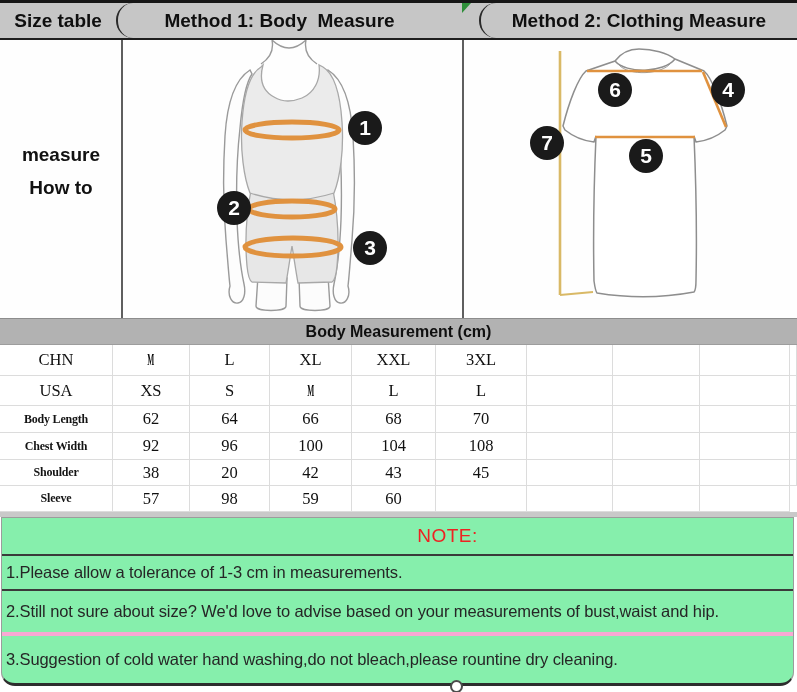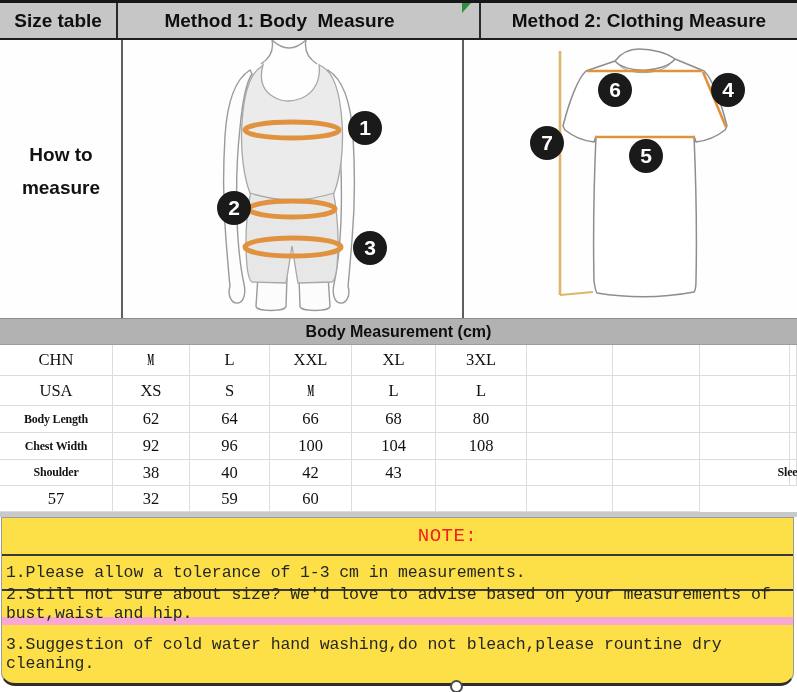--- a/index.html
+++ b/index.html
@@ -4,21 +4,21 @@
 <style>
   html,body{margin:0;padding:0;background:#fff;}
   .sheet{position:relative;width:797px;height:692px;background:#ffffff;overflow:hidden;
          font-family:"Liberation Sans",sans-serif;color:#141414;}
 
   
   .top-header{position:absolute;left:0;top:0;width:797px;height:40px;display:flex;
               background:#c6c6c6;border-top:3px solid #161616;border-bottom:2px solid #1e1e1e;
               box-sizing:border-box;}
   .hcell{display:flex;align-items:center;justify-content:center;font-weight:bold;
-         font-size:19px;color:#0f0f0f;box-sizing:border-box;}
+         font-size:19px;color:#0f0f0f;box-sizing:border-box;border-radius:17px;}
   .hc1{width:122px;}
   .hc2{width:341px;border-left:2px solid #2a2a2a;text-align:right;}
   .hc3{width:334px;border-left:2px solid #2a2a2a;margin-left:38px;}
   .pre{white-space:pre;}
   .green-marker{position:absolute;left:462px;top:3px;width:0;height:0;
                 border-top:10px solid #2f8f3a;border-right:9px solid transparent;}
 
   
   .illus{position:absolute;left:0;top:40px;width:797px;height:278px;background:#fefefe;}
   .vline{position:absolute;top:0;width:2px;height:278px;background:#5f5f5f;}
@@ -46,29 +46,29 @@
   .lab{font-family:Liberation Serif, serif;font-weight:bold;font-size:12px;
        letter-spacing:-0.2px;color:#141414;}
   .m{display:inline-block;font-weight:bold;transform:scaleX(0.45);}
 
   
   .strip{position:absolute;left:0;top:512px;width:797px;height:5px;background:#c9c9c9;}
 
   
   .note-box{position:absolute;left:1px;top:517px;width:793px;height:169px;
             border:1px solid #9c9c9c;border-bottom:3px solid #2d2d2d;
-            border-radius:0 0 14px 14px;box-sizing:border-box;background:#fde047;
-            display:flex;flex-direction:column;font-family:Liberation Mono, monospace;}
+            border-radius:0 0 14px 14px;box-sizing:border-box;background:#86efac;
+            display:flex;flex-direction:column;}
   .note-title-row{height:38px;border-bottom:2px solid #3a3a3a;display:flex;
                   align-items:center;justify-content:center;box-sizing:border-box;}
   .note-title{color:#ee2222;font-size:19px;letter-spacing:0.5px;transform:translateX(50px);}
   .note-row{display:flex;align-items:center;padding-left:4px;font-size:16.5px;
             color:#262626;box-sizing:border-box;letter-spacing:-0.1px;}
   .nr1{height:35px;border-bottom:2px solid #3a3a3a;}
-  .nr2{height:34px;border-bottom:8px solid #f9a8d4;}
+  .nr2{height:45px;border-bottom:4px solid #f9a8d4;}
   .nr3{flex:1;}
   .handle{position:absolute;left:450px;top:680px;width:9px;height:9px;border-radius:50%;
           background:#fff;border:2px solid #4c4c4c;z-index:5;}
 </style>
 </head>
 <body>
 
 <div class="sheet">
 
   <div class="top-header">
@@ -82,22 +82,22 @@
       <span class="pre">Method 2: Clothing Measure</span>
     </div>
   </div>
   <div class="green-marker"></div>
 
   <div class="illus">
     <div class="vline vl1"></div>
     <div class="vline vl2"></div>
 
     <div class="how-to">
+      <div>measure</div>
       <div>How to</div>
-      <div>measure</div>
     </div>
 
     <svg class="body-svg" width="341" height="278" viewBox="0 0 341 278">
 
       <path d="M128,30 C112,40 105,64 103,96 C101,130 101,166 104,200 C106,224 107,238 108,246 C105,256 110,264 116,263 C122,262 124,253 122,244 C119,230 116,205 115,180 C114,150 115,115 118,88 C120,66 123,44 130,34 Z" fill="#fdfdfd" stroke="#9a9a9a" stroke-width="1.4"></path>
       <path d="M206,30 C222,40 229,64 231,96 C233,130 233,166 230,200 C228,224 227,238 226,246 C229,256 224,264 218,263 C212,262 210,253 212,244 C215,230 218,205 219,180 C220,150 219,115 216,88 C214,66 211,44 204,34 Z" fill="#fdfdfd" stroke="#9a9a9a" stroke-width="1.4"></path>
 
       <path d="M136,236 L134,266 C134,272 164,272 164,266 L165,238 Z" fill="#fcfcfc" stroke="#9a9a9a" stroke-width="1.4"></path>
       <path d="M177,238 L178,266 C178,272 208,272 208,266 L206,236 Z" fill="#fcfcfc" stroke="#9a9a9a" stroke-width="1.4"></path>
 
@@ -145,22 +145,22 @@
     <span>Body Measurement (cm)</span>
   </div>
 
   <div class="grid">
 
     <div class="tc serif">CHN</div>
     <div class="tc serif">
         <span class="m">M</span>
       </div>
     <div class="tc serif">L</div>
+    <div class="tc serif">XL</div>
     <div class="tc serif">XXL</div>
-    <div class="tc serif">XL</div>
     <div class="tc serif">3XL</div>
     <div class="tc"></div>
     <div class="tc"></div>
     <div class="tc"></div>
     <div class="tc"></div>
 
     <div class="tc serif">USA</div>
     <div class="tc serif">XS</div>
     <div class="tc serif">S</div>
     <div class="tc serif">
@@ -171,50 +171,51 @@
     <div class="tc"></div>
     <div class="tc"></div>
     <div class="tc"></div>
     <div class="tc"></div>
 
     <div class="tc lab">Body Length</div>
     <div class="tc serif">62</div>
     <div class="tc serif">64</div>
     <div class="tc serif">66</div>
     <div class="tc serif">68</div>
-    <div class="tc serif">80</div>
+    <div class="tc serif">70</div>
     <div class="tc"></div>
     <div class="tc"></div>
     <div class="tc"></div>
     <div class="tc"></div>
 
     <div class="tc lab">Chest Width</div>
     <div class="tc serif">92</div>
     <div class="tc serif">96</div>
     <div class="tc serif">100</div>
     <div class="tc serif">104</div>
     <div class="tc serif">108</div>
     <div class="tc"></div>
     <div class="tc"></div>
     <div class="tc"></div>
     <div class="tc"></div>
 
     <div class="tc lab">Shoulder</div>
     <div class="tc serif">38</div>
-    <div class="tc serif">40</div>
+    <div class="tc serif">20</div>
     <div class="tc serif">42</div>
     <div class="tc serif">43</div>
+    <div class="tc serif">45</div>
     <div class="tc"></div>
     <div class="tc"></div>
     <div class="tc"></div>
     <div class="tc"></div>
 
     <div class="tc lab">Sleeve</div>
     <div class="tc serif">57</div>
-    <div class="tc serif">32</div>
+    <div class="tc serif">98</div>
     <div class="tc serif">59</div>
     <div class="tc serif">60</div>
     <div class="tc"></div>
     <div class="tc"></div>
     <div class="tc"></div>
     <div class="tc"></div>
   </div>
 
   <div class="strip"></div>
 

